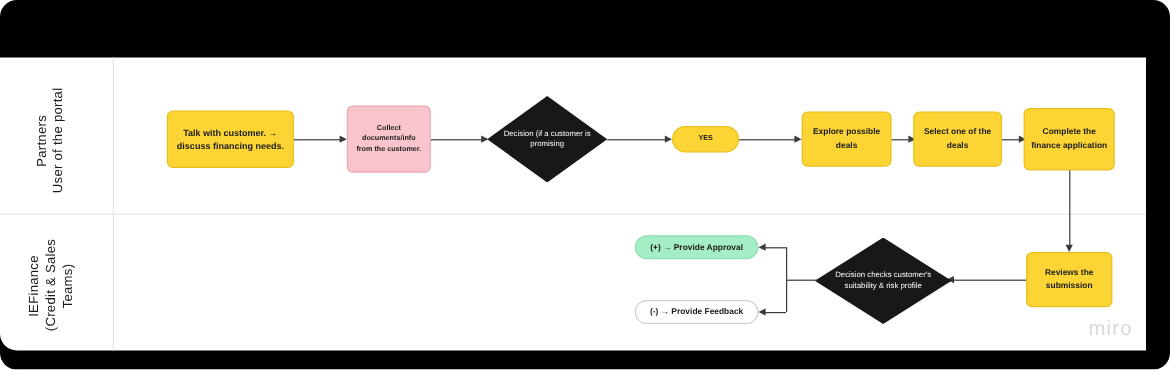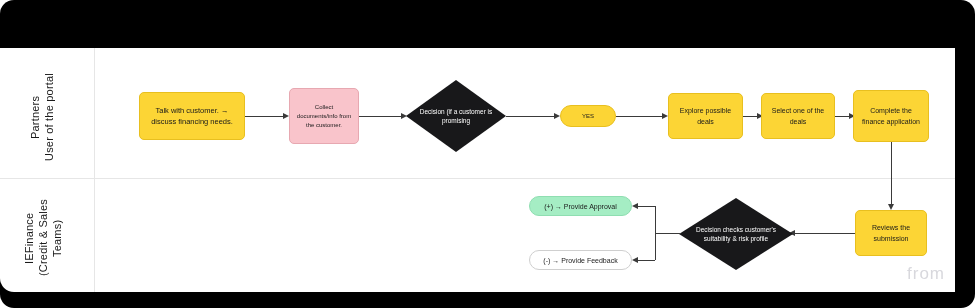--- a/index.html
+++ b/index.html
@@ -53,21 +53,21 @@
     white-space: pre;
   }
   
   .node {
     position: absolute;
     box-sizing: border-box;
     display: flex;
     align-items: center;
     justify-content: center;
     text-align: center;
-    font-weight: normal;
+    font-weight: bold;
     color: #1a1a1a;
     line-height: 11px;
   }
   .rect {
     border-radius: 5px;
   }
   .yellow {
     background: #FCD535;
     border: 1px solid #e8bf1f;
   }
@@ -219,16 +219,16 @@
     <div class="conn conn-v" style="left:655px; top:185px; height:27px;"></div>
     <div class="conn conn-h" style="left:636px; top:158px; width:19px;"></div>
     <div class="conn conn-h" style="left:636px; top:212px; width:19px;"></div>
     <div class="arrow arrow-l" style="left:632px; top:154.5px;"></div>
     <div class="arrow arrow-l" style="left:632px; top:208.5px;"></div>
 
     <div class="node pill pill-green" style="left:529px; top:148px; width:103px; height:20px; font-size:7px;">(+) → Provide Approval</div>
 
     <div class="node pill pill-white" style="left:529px; top:202px; width:103px; height:20px; font-size:7px;">(-) → Provide Feedback</div>
 
-    <div id="watermark" style="left:907px; top:216px;">from</div>
+    <div id="watermark" style="left:907px; top:216px;">miro</div>
 
   </div>
 </div>
 
 </body></html>

